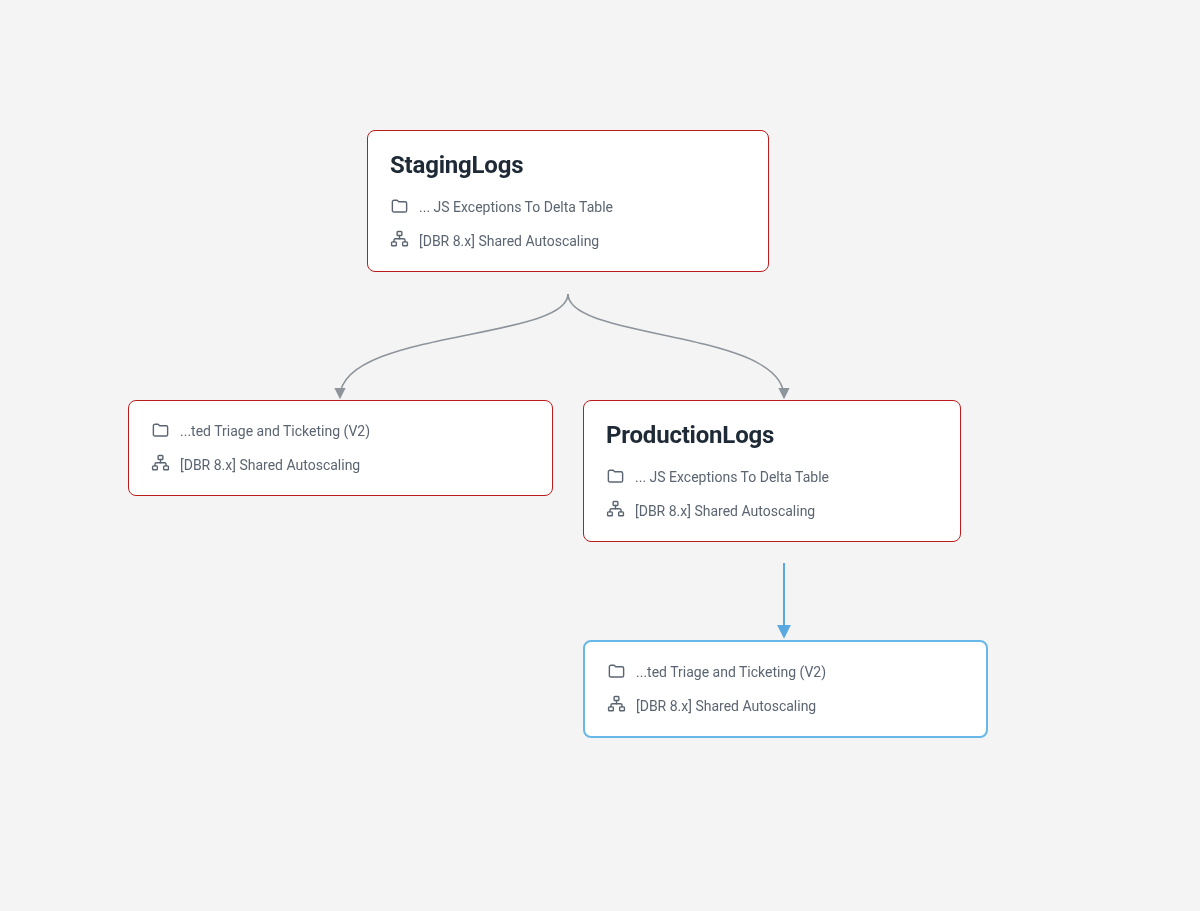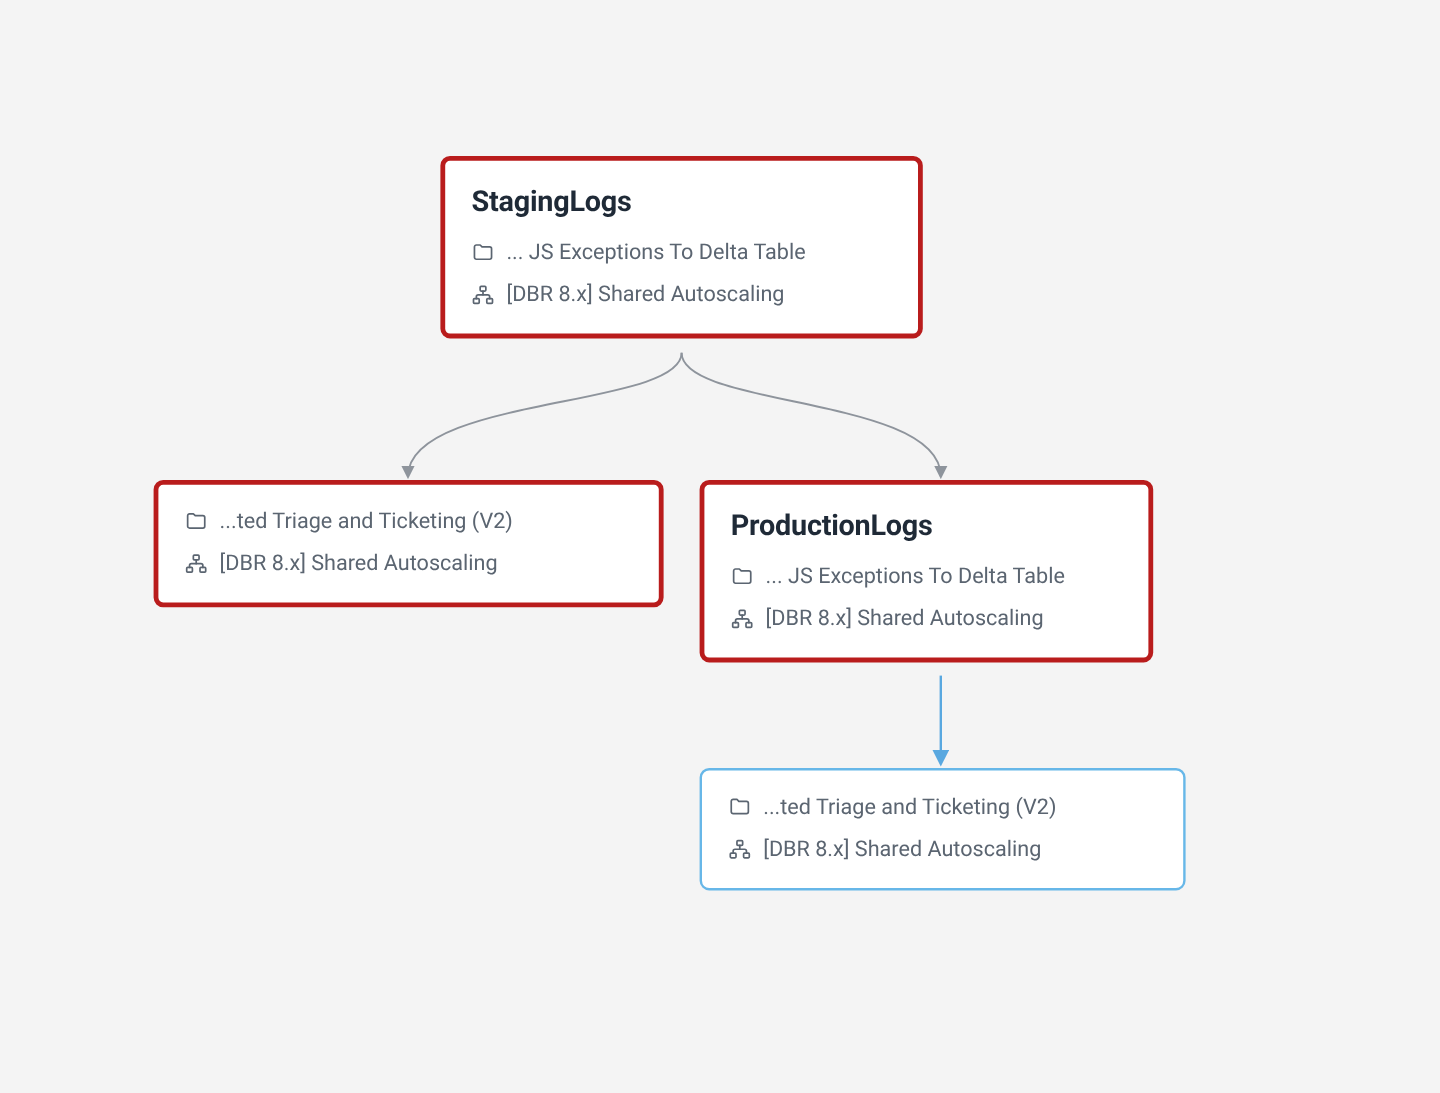--- a/index.html
+++ b/index.html
@@ -18,40 +18,40 @@
     svg.edges {
       position: absolute;
       inset: 0;
       width: 1200px;
       height: 911px;
       pointer-events: none;
     }
     .node {
       position: absolute;
       background: #ffffff;
-      border: 4px solid #b91c1c;
+      border: 1px solid #b91c1c;
       border-radius: 8px;
       padding: 20px 22px 22px 22px;
     }
     .node.selected {
       border: 2px solid #67b7e8;
     }
     .node-title {
       font-size: 24px;
       font-weight: 700;
       color: #1f2a37;
       margin-bottom: 18px;
       letter-spacing: -0.2px;
     }
     .meta {
       display: flex;
       align-items: center;
       gap: 10px;
       color: #5b6571;
-      font-size: 18px;
+      font-size: 14px;
       margin-bottom: 14px;
     }
     .meta:last-child { margin-bottom: 0; align-items: flex-end; }
     .meta .icon {
       flex: 0 0 auto;
       display: inline-flex;
       color: #5b6571;
     }
     
     #node-staging-logs {

